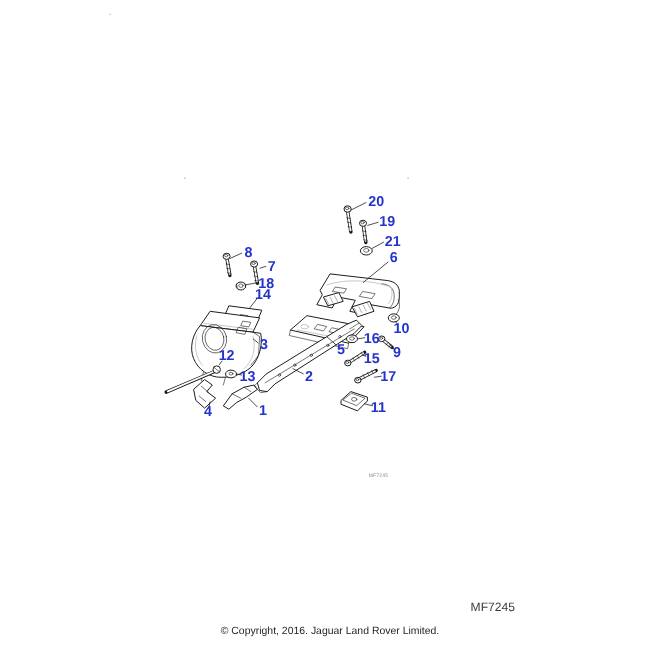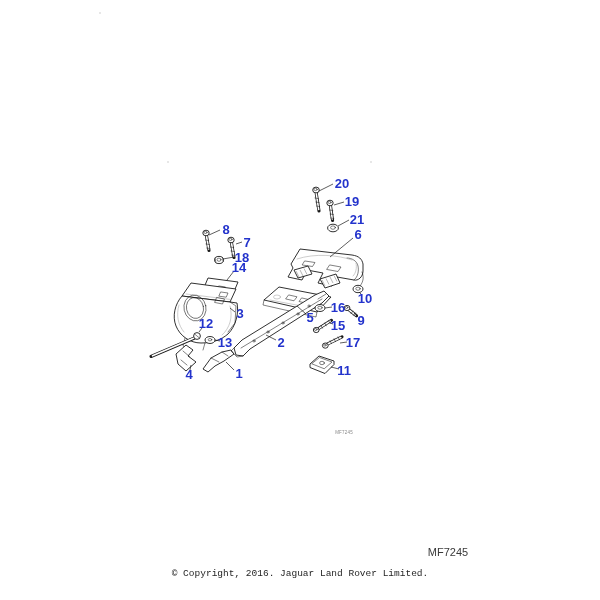--- a/index.html
+++ b/index.html
@@ -15,21 +15,21 @@
   .shaft-outer{fill:none;stroke:#1a1a1a;stroke-width:3.1;stroke-linecap:round;}
   .shaft-inner{fill:none;stroke:#ffffff;stroke-width:1.6;stroke-linecap:round;}
   .mark{fill:#c9c9c9;stroke:none;}
 
   .callout{font-family:"Liberation Sans",sans-serif;font-weight:700;font-size:13px;}
   .wm{font-family:"Liberation Sans",sans-serif;font-size:4.5px;fill:#8a8a8a;letter-spacing:0.2px;}
 
   .figure-code{position:absolute;left:413px;top:546px;width:70px;text-align:center;
     font-size:11px;color:#3a3a3a;}
   .copyright{position:absolute;left:0;top:568px;width:600px;text-align:center;
-    font-size:9.5px;color:#1f1f1f;font-family:Liberation Mono, monospace;}
+    font-size:9.5px;color:#1f1f1f;}
 </style>
 </head>
 <body>
 
 <div class="stage">
 
   <svg class="drawing" viewBox="0 0 600 600">
 
     <g>
       <circle class="mark" cx="100" cy="13" r="0.8"></circle>

